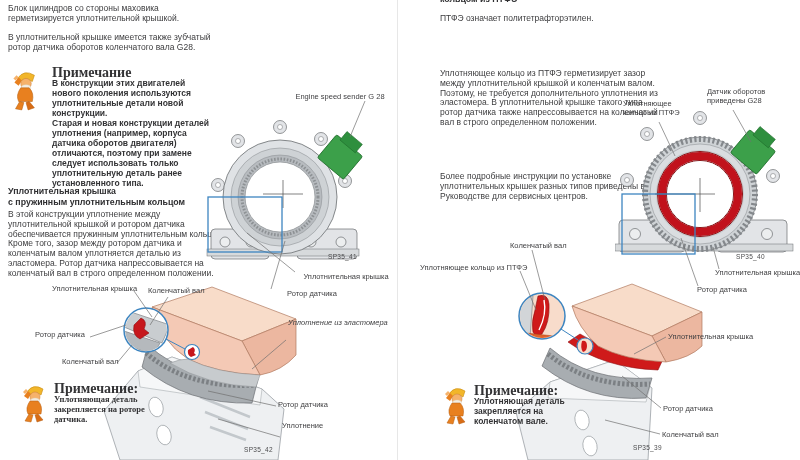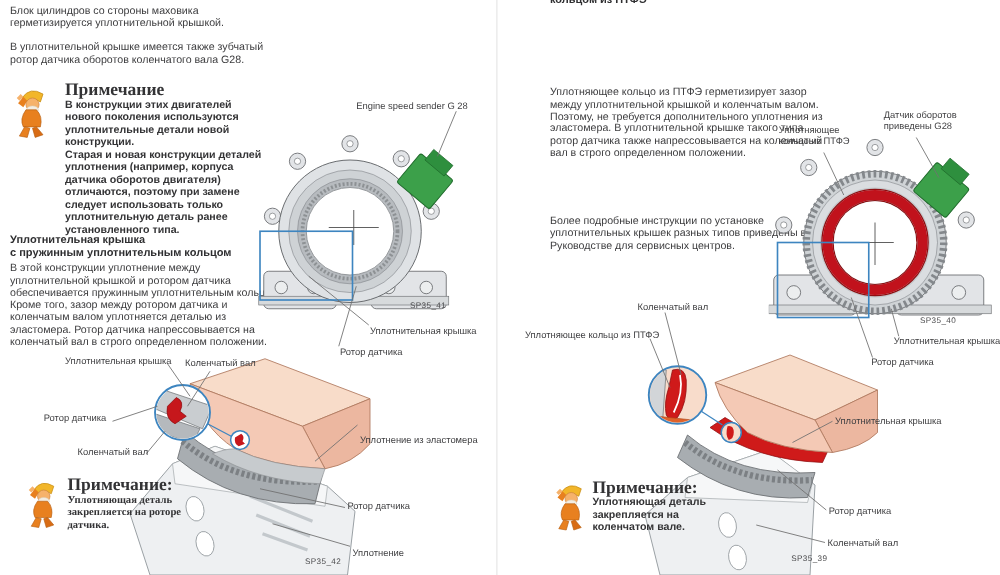--- a/index.html
+++ b/index.html
@@ -42,21 +42,21 @@
       </svg>
       <div class="abs note-title" style="left:44px;top:2px;width:162px;">Примечание</div>
       <div class="abs note-body pre" style="left:44px;top:12px;width:164px;">В конструкции этих двигателей нового поколения используются уплотнительные детали новой конструкции.
 Старая и новая конструкции деталей уплотнения (например, корпуса датчика оборотов двигателя) отличаются, поэтому при замене следует использовать только уплотнительную деталь ранее установленного типа.</div>
     </div>
 
     <div class="abs heading pre" style="left:8px;top:186px;width:220px;">Уплотнительная крышка
 с пружинным уплотнительным кольцом</div>
     <div class="abs para" style="left:8px;top:210px;width:218px;">В этой конструкции уплотнение между уплотнительной крышкой и ротором датчика обеспечивается пружинным уплотнительным кольцом. Кроме того, зазор между ротором датчика и коленчатым валом уплотняется деталью из эластомера. Ротор датчика напрессовывается на коленчатый вал в строго определенном положении.</div>
 
-    <div class="fig" style="left:205px;top:73px;width:195px;height:215px;">
+    <div class="fig" style="left:205px;top:85px;width:195px;height:215px;text-align:center;">
       <svg width="195" height="215" viewBox="0 0 195 215">
         <rect x="6" y="144" width="58" height="30" rx="4" fill="#e2e4e7" stroke="#6a6d70" stroke-width="0.7"></rect>
         <rect x="92" y="144" width="60" height="30" rx="4" fill="#e2e4e7" stroke="#6a6d70" stroke-width="0.7"></rect>
         <rect x="2" y="164" width="152" height="7" fill="#d7dadc" stroke="#6a6d70" stroke-width="0.5"></rect>
         <circle cx="20" cy="157" r="5" fill="#eceeef" stroke="#6a6d70" stroke-width="0.7"></circle>
         <circle cx="46" cy="157" r="5" fill="#eceeef" stroke="#6a6d70" stroke-width="0.7"></circle>
         <circle cx="106" cy="157" r="5" fill="#eceeef" stroke="#6a6d70" stroke-width="0.7"></circle>
         <circle cx="136" cy="157" r="5" fill="#eceeef" stroke="#6a6d70" stroke-width="0.7"></circle>
         <circle cx="33" cy="56" r="6.5" fill="#e2e4e7" stroke="#6a6d70" stroke-width="0.7"></circle>
           <circle cx="33" cy="56" r="2.5" fill="#fff" stroke="#6a6d70" stroke-width="0.5"></circle>
@@ -124,23 +124,23 @@
           <line x1="97" y1="88" x2="112" y2="70"></line>
           <line x1="266" y1="65" x2="232" y2="94"></line>
           <line x1="256" y1="131" x2="188" y2="116"></line>
           <line x1="260" y1="162" x2="198" y2="144"></line>
         </g>
       </svg>
       <div class="lbl" style="left:32px;top:10px;width:90px;">Уплотнительная крышка</div>
       <div class="lbl" style="left:128px;top:12px;width:70px;">Коленчатый вал</div>
       <div class="lbl" style="left:15px;top:56px;width:60px;">Ротор датчика</div>
       <div class="lbl" style="left:42px;top:83px;width:70px;">Коленчатый вал</div>
-      <div class="lbl" style="left:268px;top:73px;width:105px;">Уплотнение из эластомера</div>
+      <div class="lbl" style="left:268px;top:44px;width:105px;font-style:italic;">Уплотнение из эластомера</div>
       <div class="lbl" style="left:258px;top:126px;width:70px;">Ротор датчика</div>
-      <div class="lbl" style="left:262px;top:164px;width:60px;">Уплотнение</div>
+      <div class="lbl" style="left:262px;top:147px;width:60px;">Уплотнение</div>
       <div class="cap" style="left:224px;top:171px;">SP35_42</div>
     </div>
 
     <div class="abs" style="left:20px;top:380px;width:160px;">
       <svg class="abs" style="left:0;top:4px;" width="30" height="40" viewBox="0 0 30 40">
         <path d="M7,8 Q13,-1 23,5 L21,11 Q14,6 9,12 Z" fill="#f2b62a" stroke="#c78c12" stroke-width="0.6"></path>
         <path d="M4,12 L8,7 L11,10 L8,15 Z" fill="#e8801f"></path>
         <path d="M3,8 L6,5 L8,7 L5,10 Z" fill="#f6b26b"></path>
         <circle cx="15" cy="13" r="5" fill="#f6b26b" stroke="#c97f3d" stroke-width="0.5"></circle>
         <ellipse cx="15" cy="17" rx="4.5" ry="3" fill="#f3ede2" stroke="#d8cdb8" stroke-width="0.4"></ellipse>
@@ -152,20 +152,21 @@
       <div class="abs note-body" style="left:34px;top:14px;width:112px;font-family:Liberation Serif, serif;">Уплотняющая деталь закрепляется на роторе датчика.</div>
     </div>
   </div>
 
   <div class="abs" style="left:398px;top:0;width:402px;height:460px;">
 
     <div class="clip-top" style="left:40px;top:0;width:220px;height:5px;">
       <div class="heading" style="position:absolute;left:2px;top:-6px;">кольцом из ПТФЭ</div>
     </div>
 
+    <div class="abs para" style="left:42px;top:14px;width:220px;">ПТФЭ означает политетрафторэтилен.</div>
     <div class="abs para" style="left:42px;top:69px;width:224px;">Уплотняющее кольцо из ПТФЭ герметизирует зазор между уплотнительной крышкой и коленчатым валом. Поэтому, не требуется дополнительного уплотнения из эластомера. В уплотнительной крышке такого типа ротор датчика также напрессовывается на коленчатый вал в строго определенном положении.</div>
     <div class="abs para" style="left:42px;top:172px;width:224px;">Более подробные инструкции по установке уплотнительных крышек разных типов приведены в Руководстве для сервисных центров.</div>
 
     <div class="fig" style="left:217px;top:80px;width:185px;height:215px;">
       <svg width="185" height="215" viewBox="0 0 185 215">
         <rect x="4" y="140" width="66" height="32" rx="4" fill="#e2e4e7" stroke="#6a6d70" stroke-width="0.7"></rect>
         <rect x="102" y="140" width="70" height="32" rx="4" fill="#e2e4e7" stroke="#6a6d70" stroke-width="0.7"></rect>
         <rect x="0" y="164" width="178" height="7" fill="#d7dadc" stroke="#6a6d70" stroke-width="0.5"></rect>
         <circle cx="20" cy="154" r="5.5" fill="#eceeef" stroke="#6a6d70" stroke-width="0.7"></circle>
         <circle cx="52" cy="154" r="5.5" fill="#eceeef" stroke="#6a6d70" stroke-width="0.7"></circle>

